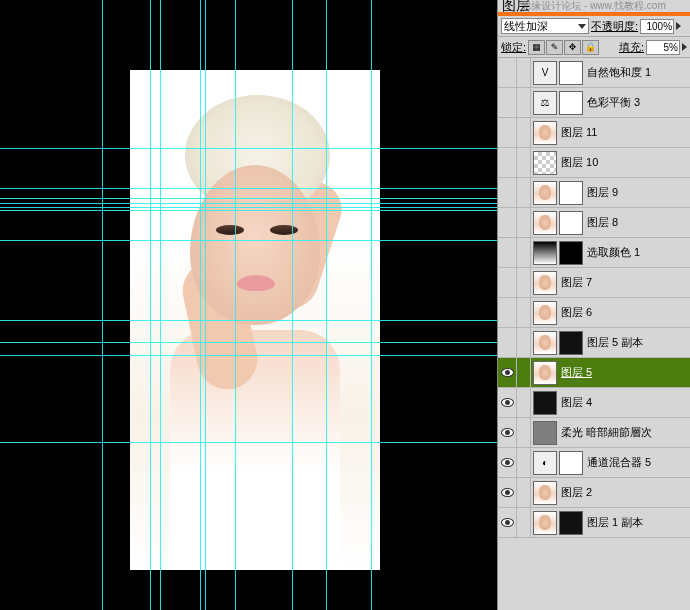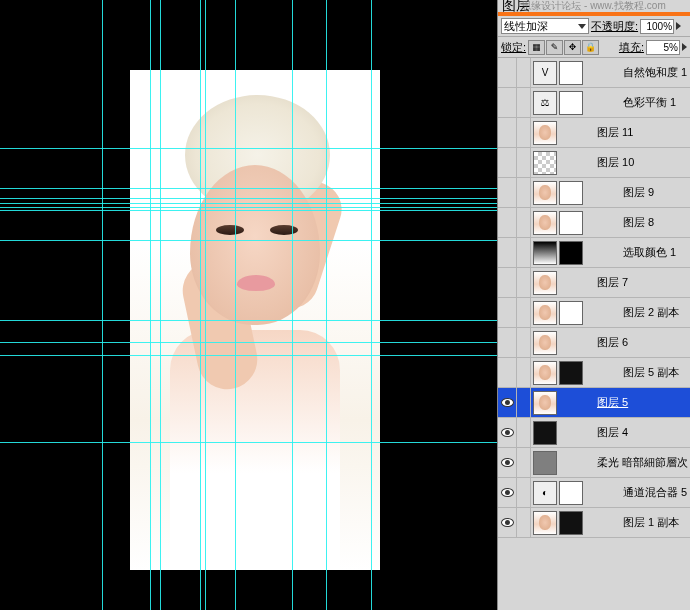--- a/index.html
+++ b/index.html
@@ -214,21 +214,21 @@
     background: #d6d6d6;
   }
   .layer-row {
     display: flex;
     align-items: center;
     height: 30px;
     border-bottom: 1px solid #b5b5b5;
     background: #d6d6d6;
   }
   .layer-row.selected {
-    background: #1d4ed8;
+    background: #4d7c0f;
     color: #fff;
     text-decoration: underline;
   }
   .vis-cell {
     width: 19px;
     height: 100%;
     border-right: 1px solid #b5b5b5;
     display: flex;
     align-items: center;
     justify-content: center;
@@ -300,21 +300,20 @@
   }
   .thumb.gray { background:#7f7f7f; }
   .thumb.dark { background:#111; }
   .thumb.grad {
     background: linear-gradient(180deg,#000,#fff);
   }
   .layer-name {
     padding-left: 4px;
     font-size: 11px;
     white-space: nowrap;
-    margin-left: 36px;
   }
 </style>
 </head>
 <body>
 
 <div class="canvas-area">
   <div class="photo">
     <div class="body"></div>
     <div class="hand-l"></div>
     <div class="hand-r"></div>
@@ -396,21 +395,21 @@
         </div>
         <div class="layer-name">自然饱和度 1</div>
       </div>
       <div class="layer-row">
         <div class="vis-cell"></div>
         <div class="link-cell"></div>
         <div class="thumbs">
           <div class="thumb icon-adj">⚖</div>
           <div class="thumb mask"></div>
         </div>
-        <div class="layer-name">色彩平衡 1</div>
+        <div class="layer-name">色彩平衡 3</div>
       </div>
       <div class="layer-row">
         <div class="vis-cell"></div>
         <div class="link-cell"></div>
         <div class="thumbs">
           <div class="thumb face"></div>
         </div>
         <div class="layer-name">图层 11</div>
       </div>
       <div class="layer-row">
@@ -448,29 +447,20 @@
         </div>
         <div class="layer-name">选取颜色 1</div>
       </div>
       <div class="layer-row">
         <div class="vis-cell"></div>
         <div class="link-cell"></div>
         <div class="thumbs">
           <div class="thumb face"></div>
         </div>
         <div class="layer-name">图层 7</div>
-      </div>
-      <div class="layer-row">
-        <div class="vis-cell"></div>
-        <div class="link-cell"></div>
-        <div class="thumbs">
-          <div class="thumb face"></div>
-          <div class="thumb mask"></div>
-        </div>
-        <div class="layer-name">图层 2 副本</div>
       </div>
       <div class="layer-row">
         <div class="vis-cell"></div>
         <div class="link-cell"></div>
         <div class="thumbs">
           <div class="thumb face"></div>
         </div>
         <div class="layer-name">图层 6</div>
       </div>
       <div class="layer-row">
@@ -523,18 +513,28 @@
         </div>
         <div class="layer-name">通道混合器 5</div>
       </div>
       <div class="layer-row">
         <div class="vis-cell">
           <div class="eye"></div>
         </div>
         <div class="link-cell"></div>
         <div class="thumbs">
           <div class="thumb face"></div>
+        </div>
+        <div class="layer-name">图层 2</div>
+      </div>
+      <div class="layer-row">
+        <div class="vis-cell">
+          <div class="eye"></div>
+        </div>
+        <div class="link-cell"></div>
+        <div class="thumbs">
+          <div class="thumb face"></div>
           <div class="thumb dark"></div>
         </div>
         <div class="layer-name">图层 1 副本</div>
       </div>
     </div>
 </div>
 
 </body></html>

